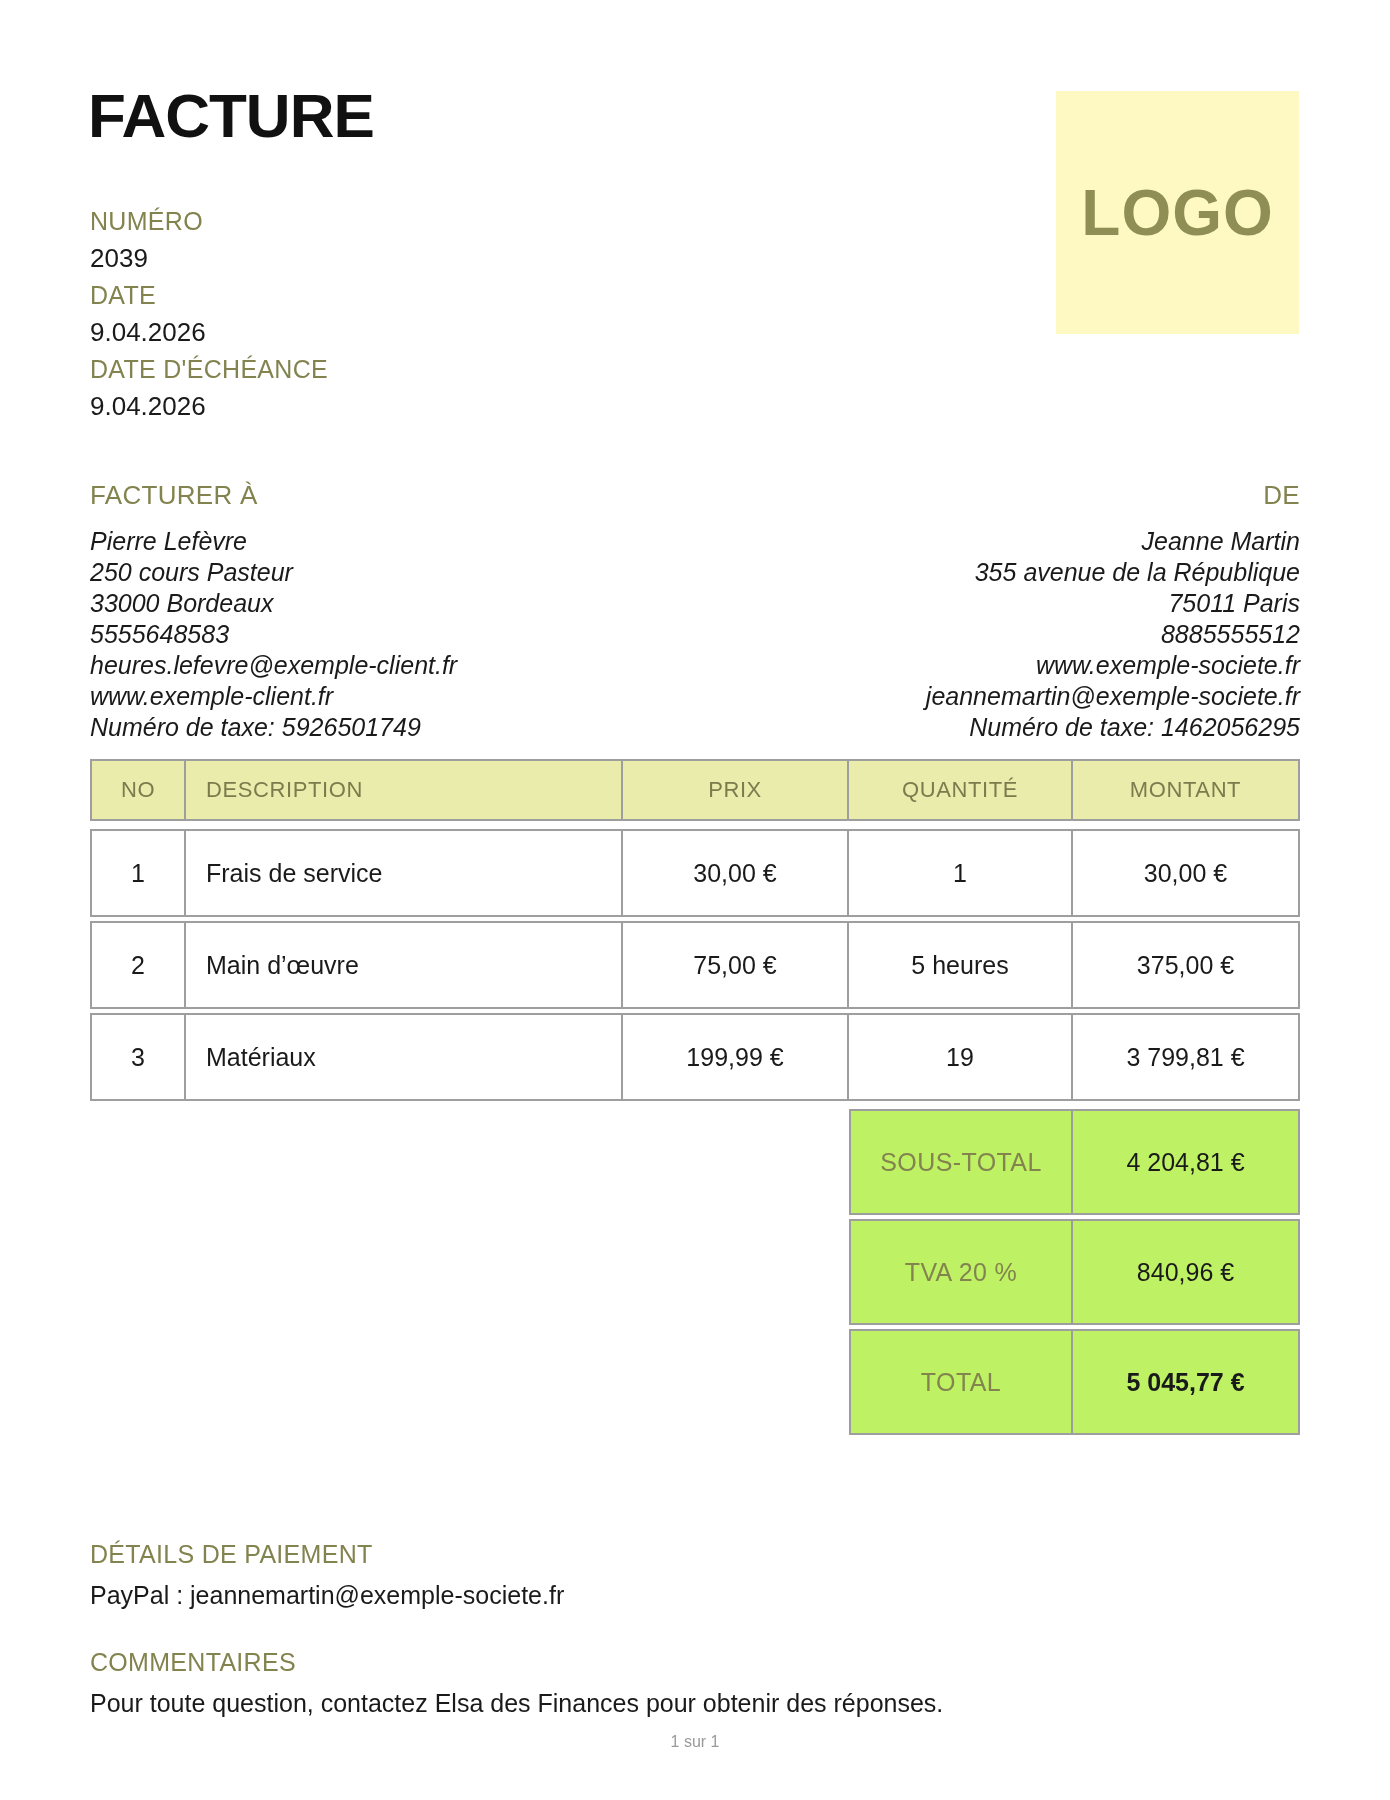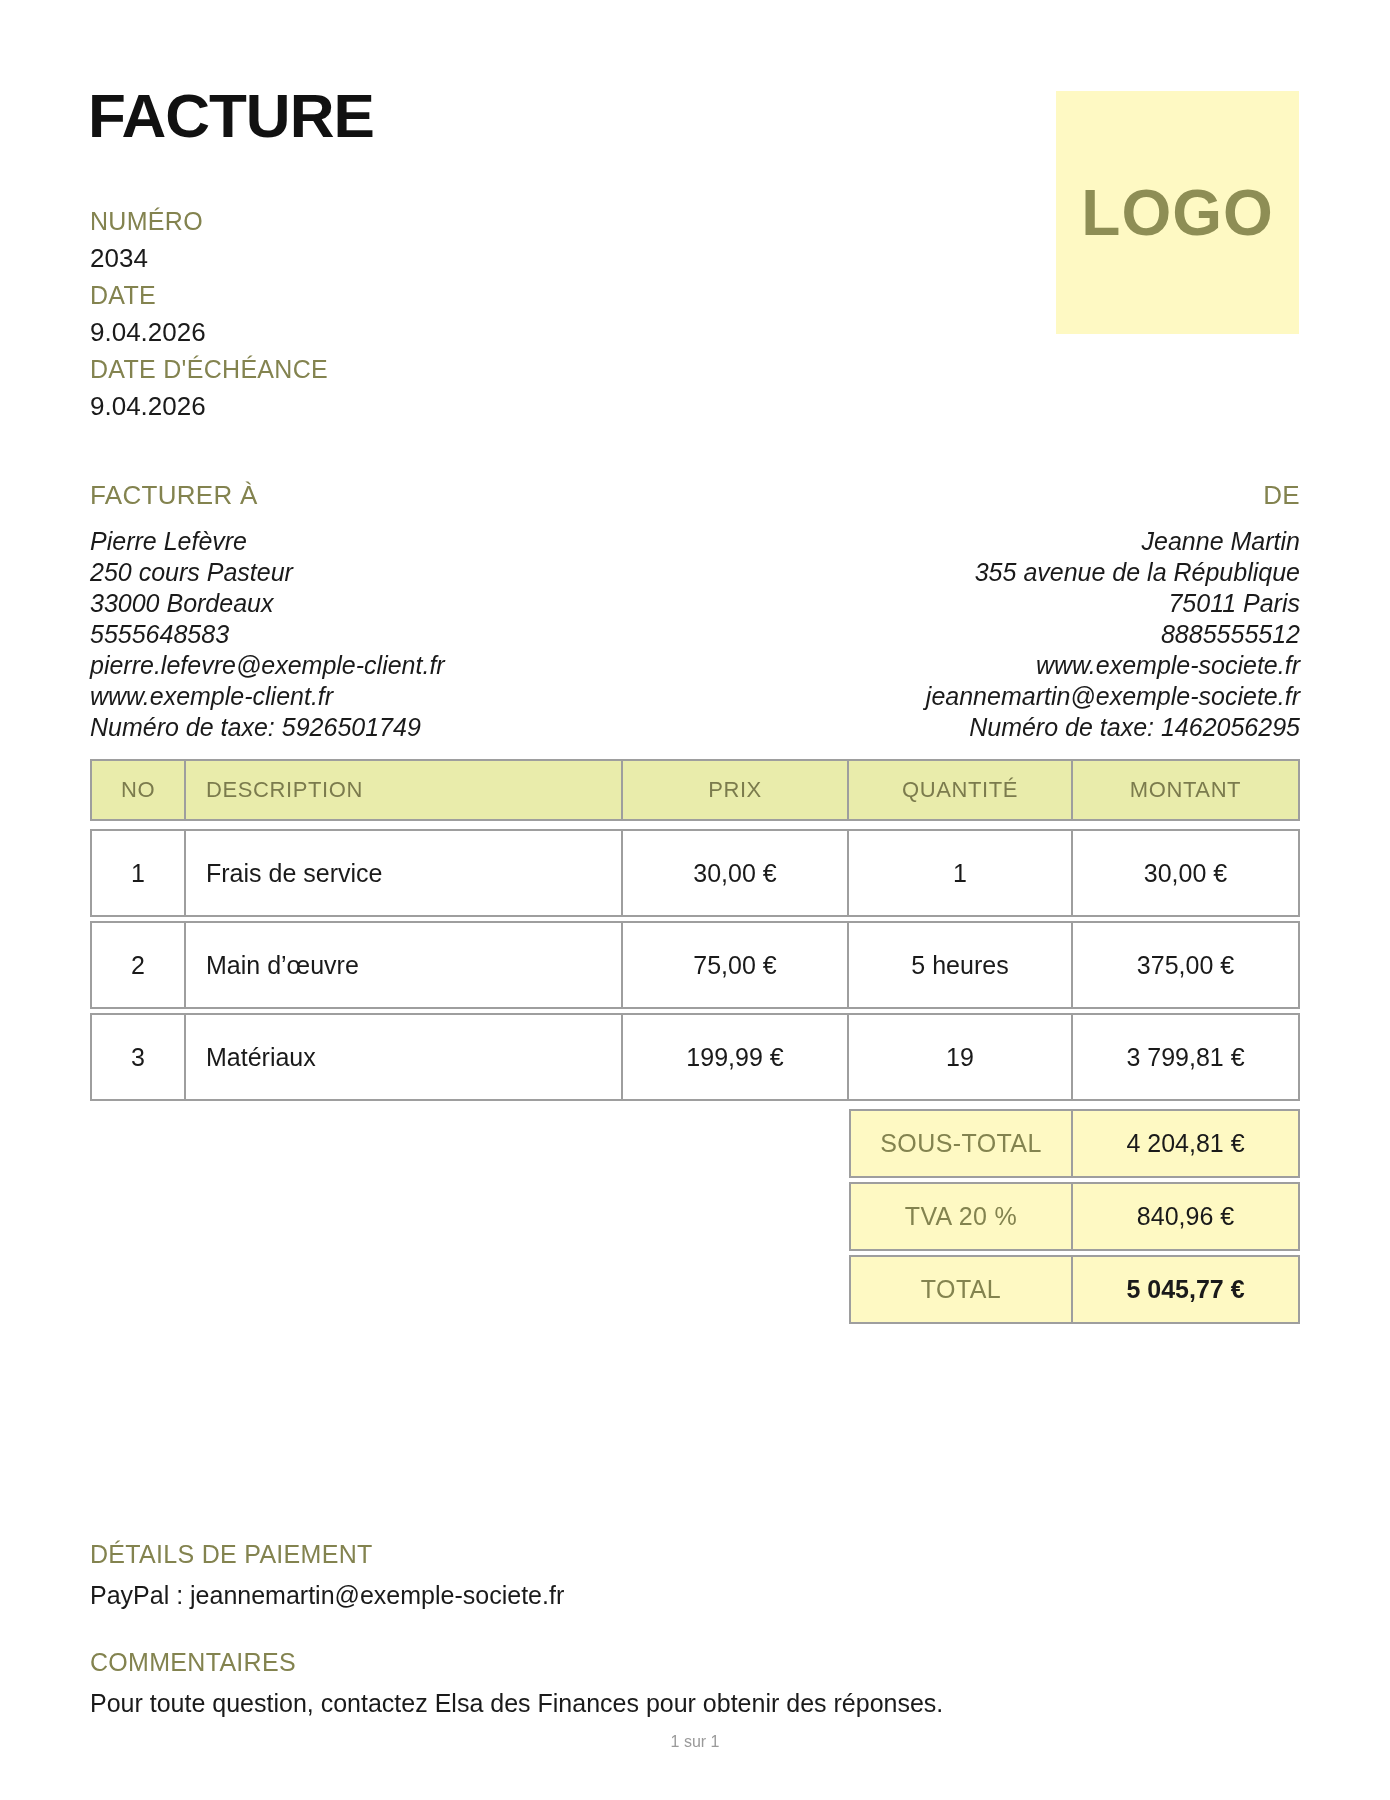--- a/index.html
+++ b/index.html
@@ -129,21 +129,21 @@
   .tbl-head th.col-desc { text-align: left; padding-left: 20px; }
 
   .tbl-body td {
     height: 88px;
     font-size: 25px;
     color: #1a1a1a;
     background: #ffffff;
   }
   .tbl-body td.cell-desc { text-align: left; padding-left: 20px; }
 
-  .tbl-totals td { height: 69px; background: #fef9c3; margin-left: 14px; }
+  .tbl-totals td { height: 106px; background: #bef264; margin-left: 14px; }
   .tbl-totals td.total-label {
     color: #83834f;
     font-size: 25px;
     letter-spacing: 0.4px;
   }
   .tbl-totals td.total-value { font-size: 25px; color: #1a1a1a; }
   .tbl-totals tr.grand td.total-value { font-weight: 700; }
 
   .payment-block { position: absolute; left: 90px; top: 1540px; }
   .comments-block { position: absolute; left: 90px; top: 1648px; }
@@ -171,35 +171,35 @@
 <div class="page">
 
   <div class="doc-title">FACTURE</div>
 
   <div class="logo-box">
     <span class="logo-text">LOGO</span>
   </div>
 
   <div class="meta">
     <div class="line olive-label">NUMÉRO</div>
-    <div class="line value">2034</div>
+    <div class="line value">2039</div>
     <div class="line olive-label">DATE</div>
     <div class="line value">9.04.2026</div>
     <div class="line olive-label">DATE D'ÉCHÉANCE</div>
     <div class="line value">9.04.2026</div>
   </div>
 
   <div class="parties">
     <div class="party left">
       <div class="heading">FACTURER À</div>
       <div class="addr-line">Pierre Lefèvre</div>
       <div class="addr-line">250 cours Pasteur</div>
       <div class="addr-line">33000 Bordeaux</div>
       <div class="addr-line">5555648583</div>
-      <div class="addr-line">pierre.lefevre@exemple-client.fr</div>
+      <div class="addr-line">heures.lefevre@exemple-client.fr</div>
       <div class="addr-line">www.exemple-client.fr</div>
       <div class="addr-line">Numéro de taxe: 5926501749</div>
     </div>
     <div class="party right">
       <div class="heading">DE</div>
       <div class="addr-line">Jeanne Martin</div>
       <div class="addr-line">355 avenue de la République</div>
       <div class="addr-line">75011 Paris</div>
       <div class="addr-line">8885555512</div>
       <div class="addr-line">www.exemple-societe.fr</div>

